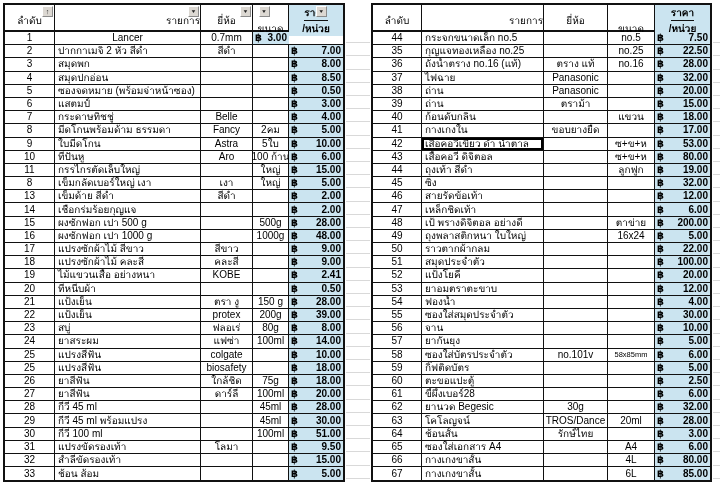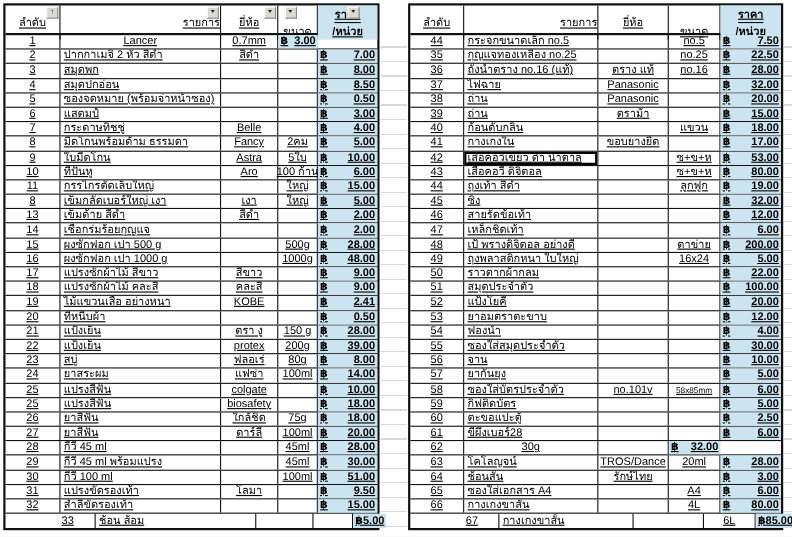--- a/index.html
+++ b/index.html
@@ -2,38 +2,38 @@
 <html style="--price-fill: #cbe4f0; --faint-grid: #d9d9d9;"><head>
 <meta charset="utf-8">
 <style>
   * { box-sizing: border-box; margin: 0; padding: 0; }
   html,body { background:#f2f1ee; }
   .stage {
     position: relative; width: 720px; height: 488px; background: #ffffff;
     font-family: "Liberation Sans", "DejaVu Sans", sans-serif;
     font-size: 10px; color: #000; overflow: hidden;
   }
-  .xtable { position: absolute; top: 3px; border: 2px solid #111; background: #fff; text-decoration: underline; }
+  .xtable { position: absolute; top: 3px; border: 2px solid #111; background: #fff; }
   .xtable.left  { left: 3px;   width: 342px; }
   .xtable.right { left: 371px; width: 341px; }
   .grid5 { display: grid; }
   .left  .grid5 { grid-template-columns: 50px 146px 52px 36px auto; }
   .right .grid5 { grid-template-columns: 49px 122px 64px 47px auto; }
   .thead { height: 27px; border-bottom: 2px solid #111; }
   .thead .cell { position: relative; display: flex; align-items: center; justify-content: center;
                  border-right: 1px solid #111; white-space: nowrap; }
   .thead .cell.h-item { justify-content: flex-end; padding-left: 3px; }
   .cell:last-child { border-right: none !important; }
   .split { display: flex; flex-direction: column; align-items: stretch; justify-content: stretch; padding: 0; }
   .sub { flex: 1; display: flex; align-items: center; justify-content: center; position: relative; }
   .sub.top { border-bottom: 1px solid #111; }
   .pricebg { background: var(--price-fill); }
   .bold { font-weight: bold; }
   .tbody .row { height: 13.2px; border-bottom: 1px solid #111; }
-  .tbody .row:last-child { border-bottom: none; padding-left: 32px; }
+  .tbody .row:last-child { border-bottom: none; }
   .tbody .cell { border-right: 1px solid #111; display: flex; align-items: center;
                  white-space: nowrap; line-height: 12px; position: relative; }
   .c-no    { justify-content: center; }
   .c-item  { justify-content: flex-start; padding-left: 3px; overflow: hidden; }
   .c-brand { justify-content: center; overflow: hidden; }
   .c-size  { justify-content: center; }
   .c-size.small { font-size: 7.5px; }
   .c-price { justify-content: space-between; padding: 0 2px; font-weight: bold; background: var(--price-fill); }
   .selected { box-shadow: inset 0 0 0 2px #000; }
   .fbtn { position: absolute; top: 1px; right: 1px; width: 11px; height: 11px;
@@ -1235,20 +1235,23 @@
           </div>
           <div class="cell c-price">
             <span>฿</span>
             <span>6.00</span>
           </div>
         </div>
         <div class="row grid5">
           <div class="cell c-no">
             <span>62</span>
           </div>
+          <div class="cell c-item">
+            <span>ยานวด Begesic</span>
+          </div>
           <div class="cell c-brand">
             <span>30g</span>
           </div>
           <div class="cell c-size">
             <span></span>
           </div>
           <div class="cell c-price">
             <span>฿</span>
             <span>32.00</span>
           </div>

